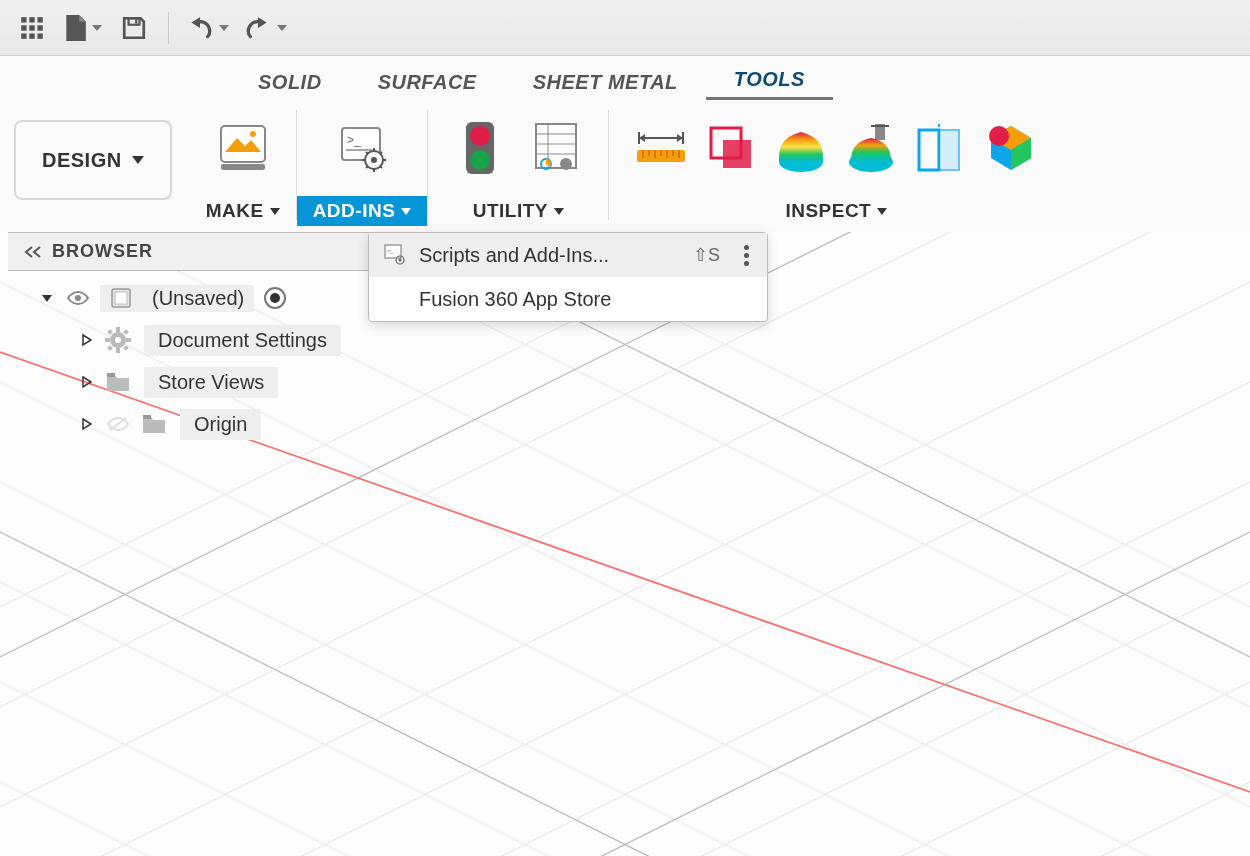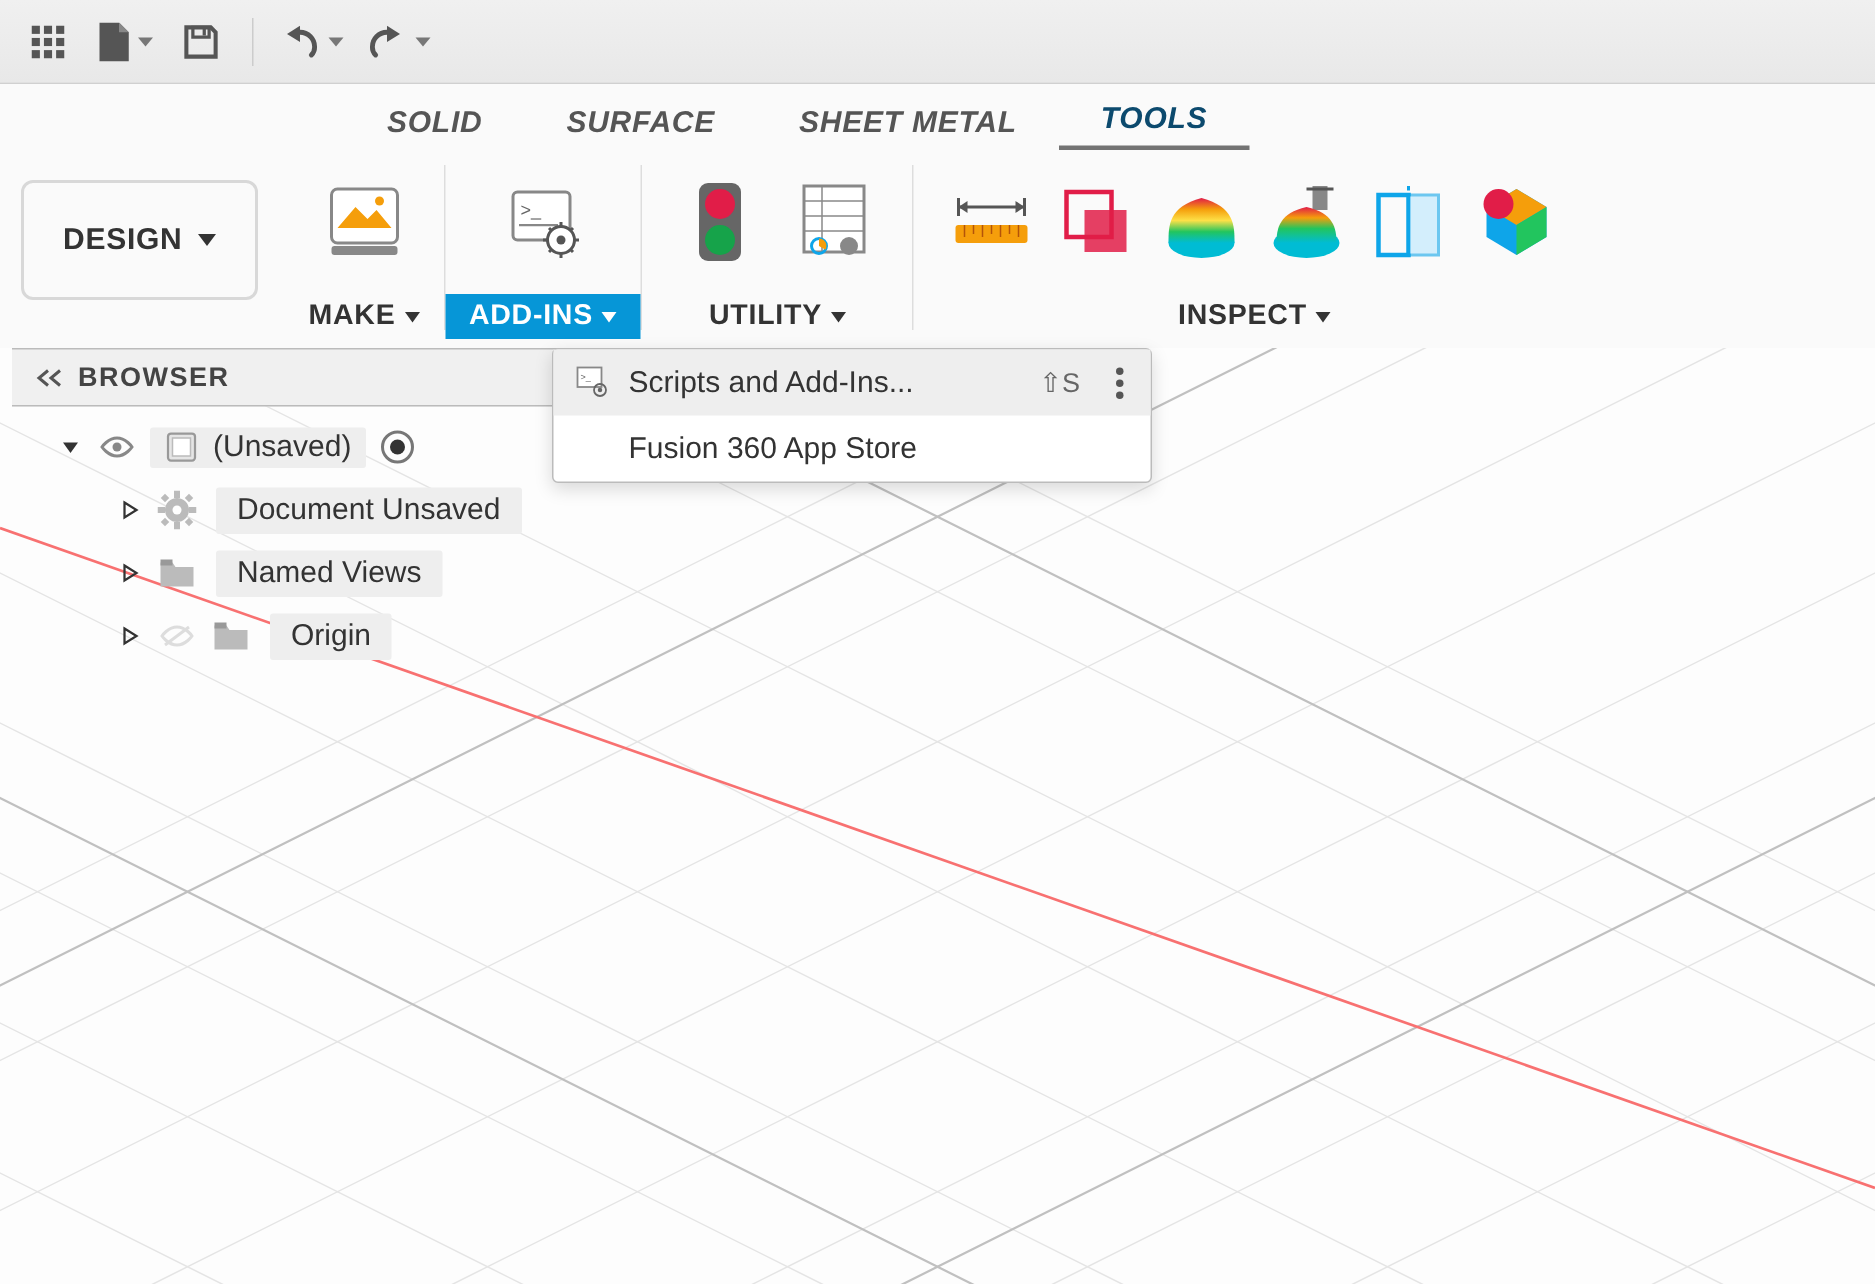--- a/index.html
+++ b/index.html
@@ -44,21 +44,21 @@
 .dropdown-menu .item .kebab span { width: 5px; height: 5px; background: #555; border-radius: 50%; }
 
 
 .browser-panel { position: absolute; left: 8px; top: 232px; width: 410px; z-index: 50; }
 .browser-header { background: #f0f0f0; border-top: 1px solid #bbb; border-bottom: 1px solid #bbb; display: flex; align-items: center; padding: 8px 16px; font-size: 18px; font-weight: 700; color: #444; letter-spacing: 1px; gap: 10px; }
 .browser-tree { padding: 6px 0; }
 .tree-row { display: flex; align-items: center; padding: 4px 14px; font-size: 20px; color: #333; height: 42px; }
 .tree-toggle { width: 18px; height: 18px; display: flex; align-items: center; justify-content: center; margin-right: 8px; cursor: pointer; }
 .tree-eye { width: 28px; height: 28px; display: flex; align-items: center; justify-content: center; margin-right: 8px; color: #888; cursor: pointer; }
 .tree-icon { width: 28px; height: 28px; display: flex; align-items: center; justify-content: center; margin-right: 12px; }
-.tree-highlight { background: #eee; padding: 2px 10px; border-radius: 2px; display: inline-flex; align-items: center; gap: 10px; }
+.tree-highlight { background: #eee; padding: 2px 10px; border-radius: 2px; display: inline-flex; align-items: center; gap: 20px; }
 .radio-ctrl { width: 22px; height: 22px; border: 2px solid #777; border-radius: 50%; margin-left: 10px; position: relative; cursor: pointer; }
 .radio-ctrl::after { content: ''; position: absolute; left: 4px; top: 4px; width: 10px; height: 10px; background: #333; border-radius: 50%; }
 
 
 .canvas { position: absolute; left: 0; top: 232px; right: 0; bottom: 0; z-index: 1; overflow: hidden; }
 .canvas svg { width: 100%; height: 100%; }
 
 
 svg { display: block; }
 </style>
@@ -389,36 +389,36 @@
               <rect x="11" y="21" width="4" height="5"></rect>
               <rect x="0" y="11" width="5" height="4"></rect>
               <rect x="21" y="11" width="5" height="4"></rect>
               <rect x="3" y="3" width="4" height="4" transform="rotate(45 5 5)"></rect>
               <rect x="19" y="3" width="4" height="4" transform="rotate(45 21 5)"></rect>
               <rect x="3" y="19" width="4" height="4" transform="rotate(45 5 21)"></rect>
               <rect x="19" y="19" width="4" height="4" transform="rotate(45 21 21)"></rect>
             </g>
           </svg>
       </div>
-      <span class="tree-highlight" style="background:#eee;padding:4px 14px">Document Unsaved</span>
+      <span class="tree-highlight" style="background:#eee;padding:4px 14px">Document Settings</span>
     </div>
 
     <div class="tree-row" style="padding-left:70px">
       <div class="tree-toggle">
         <svg width="12" height="14" viewBox="0 0 12 14">
             <path d="M2 2 L10 7 L2 12 Z" fill="none" stroke="#333" stroke-width="1.5"></path>
           </svg>
       </div>
       <div class="tree-icon">
         <svg width="26" height="22" viewBox="0 0 26 22">
             <path d="M2 4 L10 4 L12 7 L24 7 L24 20 L2 20 Z" fill="#bbb"></path>
             <rect x="2" y="2" width="8" height="4" fill="#999"></rect>
           </svg>
       </div>
-      <span class="tree-highlight" style="background:#eee;padding:4px 14px">Named Views</span>
+      <span class="tree-highlight" style="background:#eee;padding:4px 14px">Store Views</span>
     </div>
 
     <div class="tree-row" style="padding-left:70px">
       <div class="tree-toggle">
         <svg width="12" height="14" viewBox="0 0 12 14">
             <path d="M2 2 L10 7 L2 12 Z" fill="none" stroke="#333" stroke-width="1.5"></path>
           </svg>
       </div>
       <div class="tree-eye">
         <svg width="24" height="16" viewBox="0 0 24 16">

